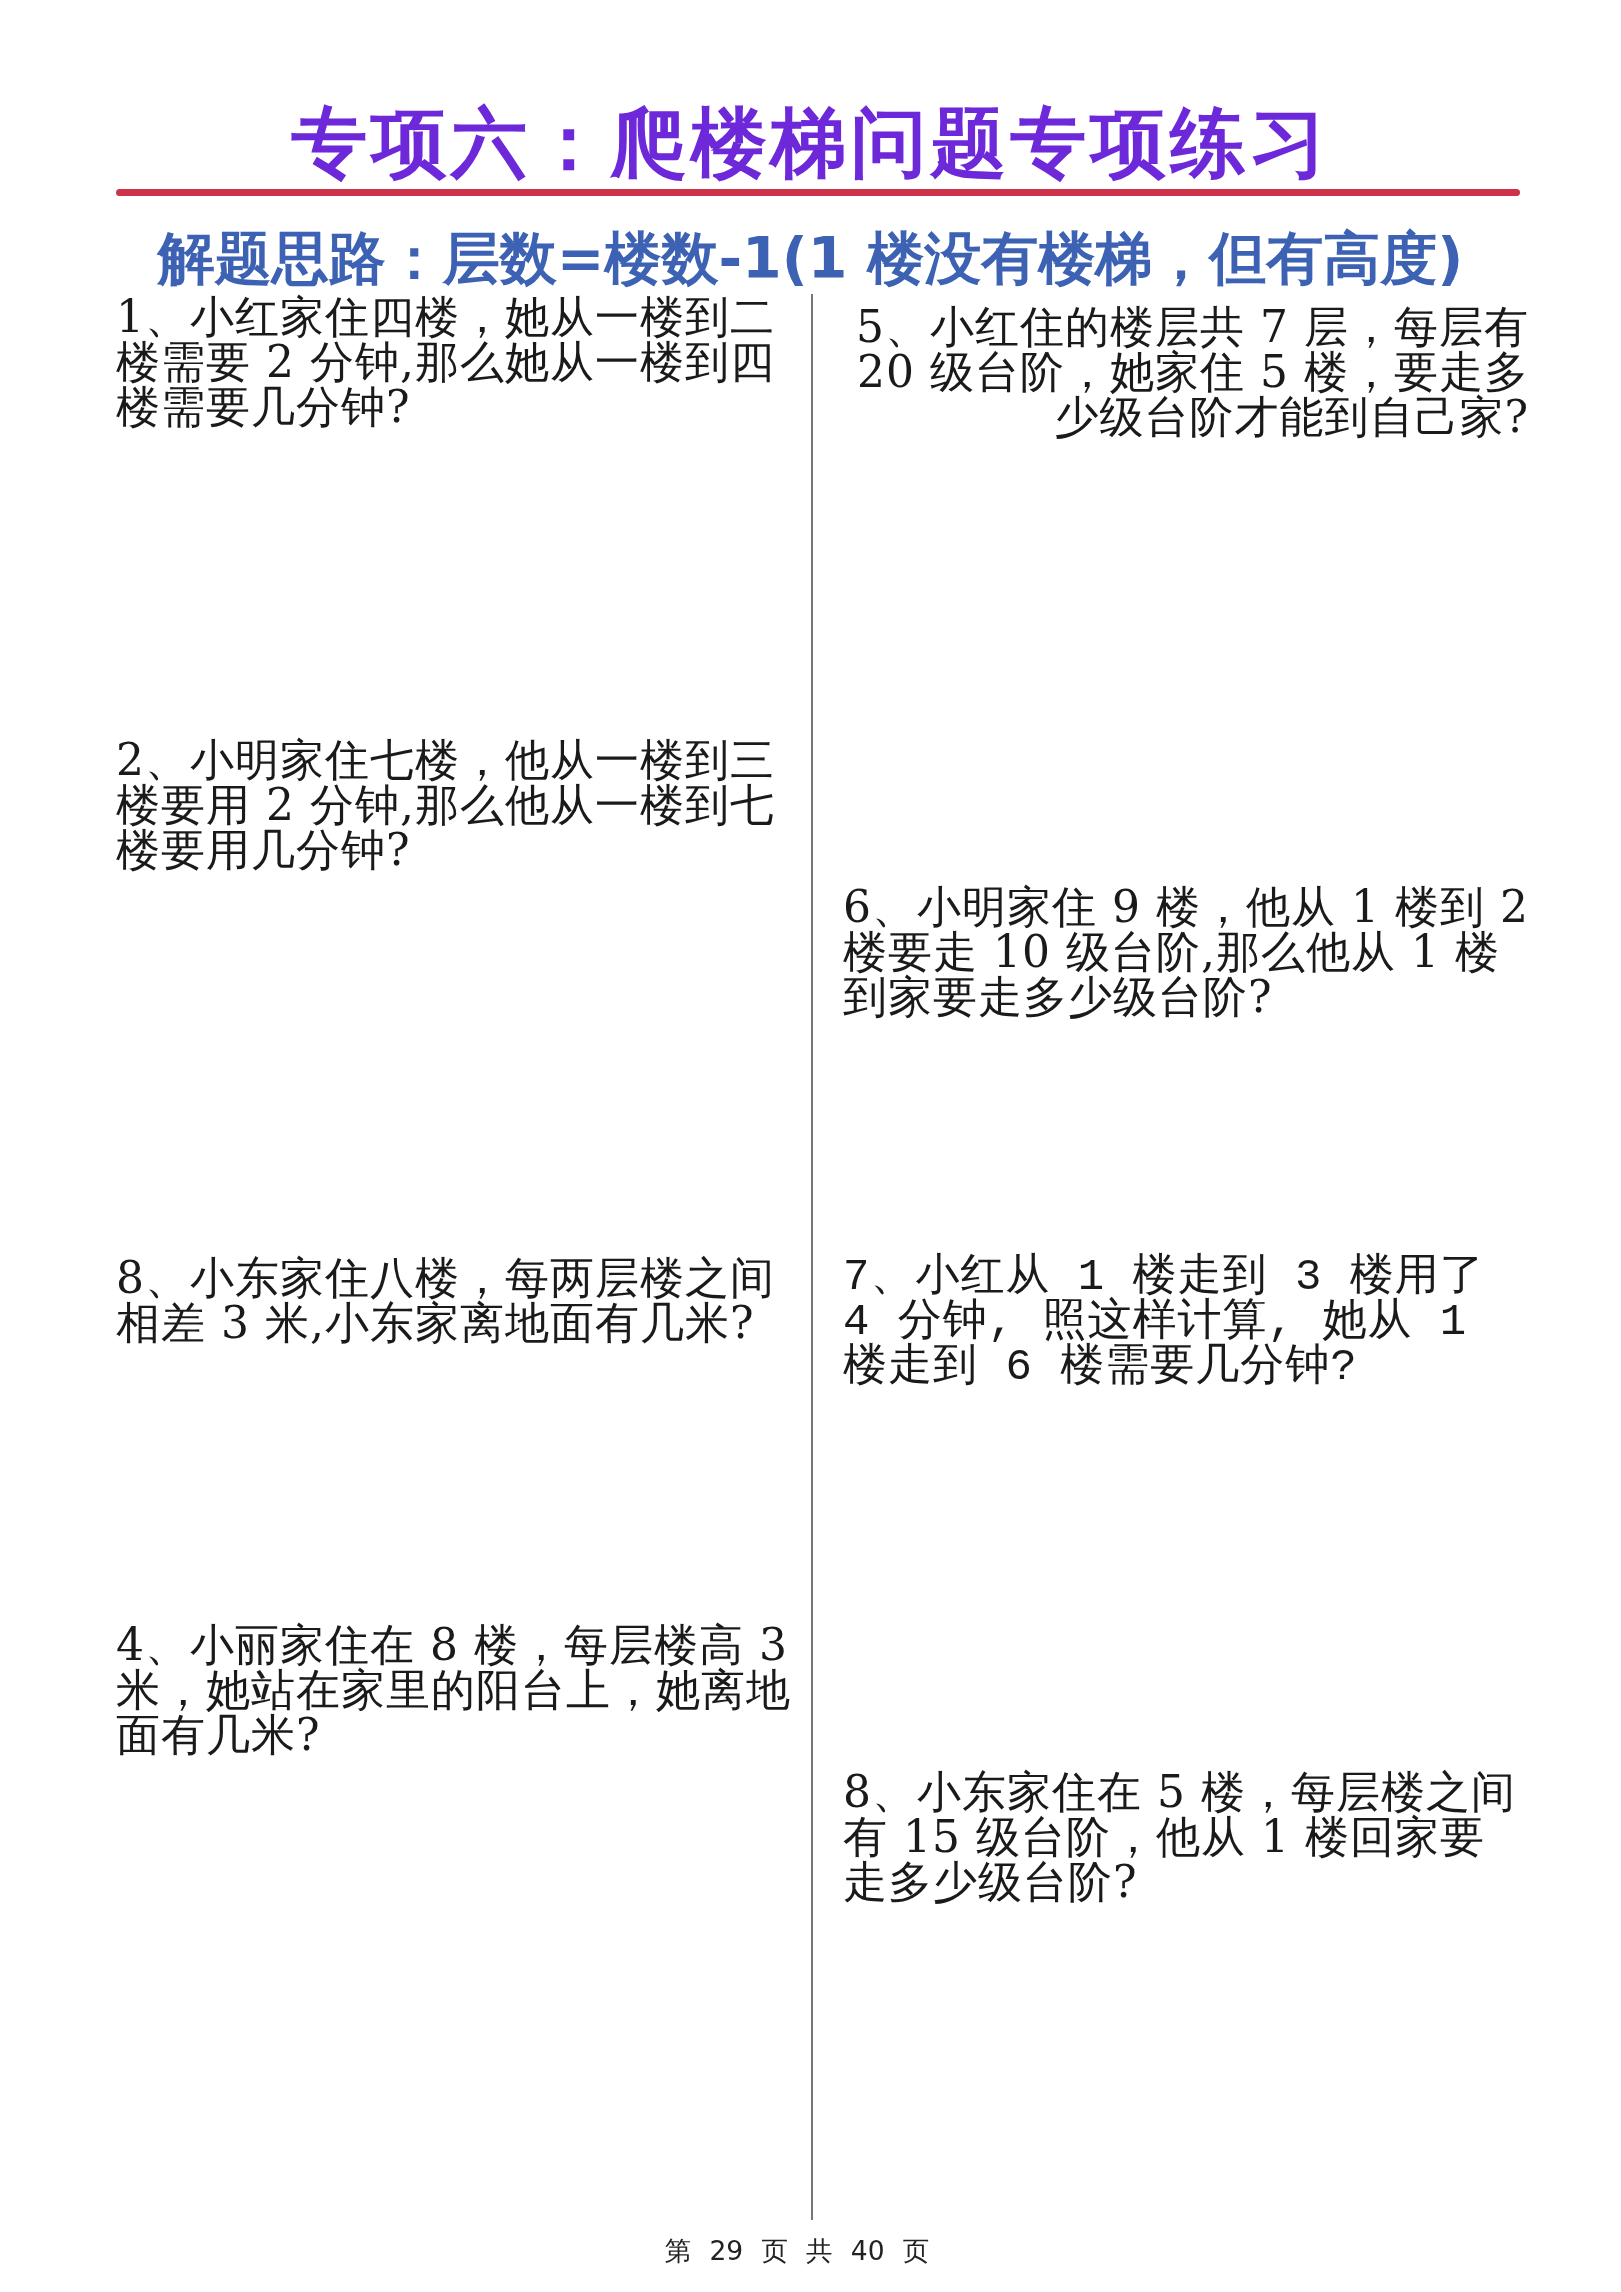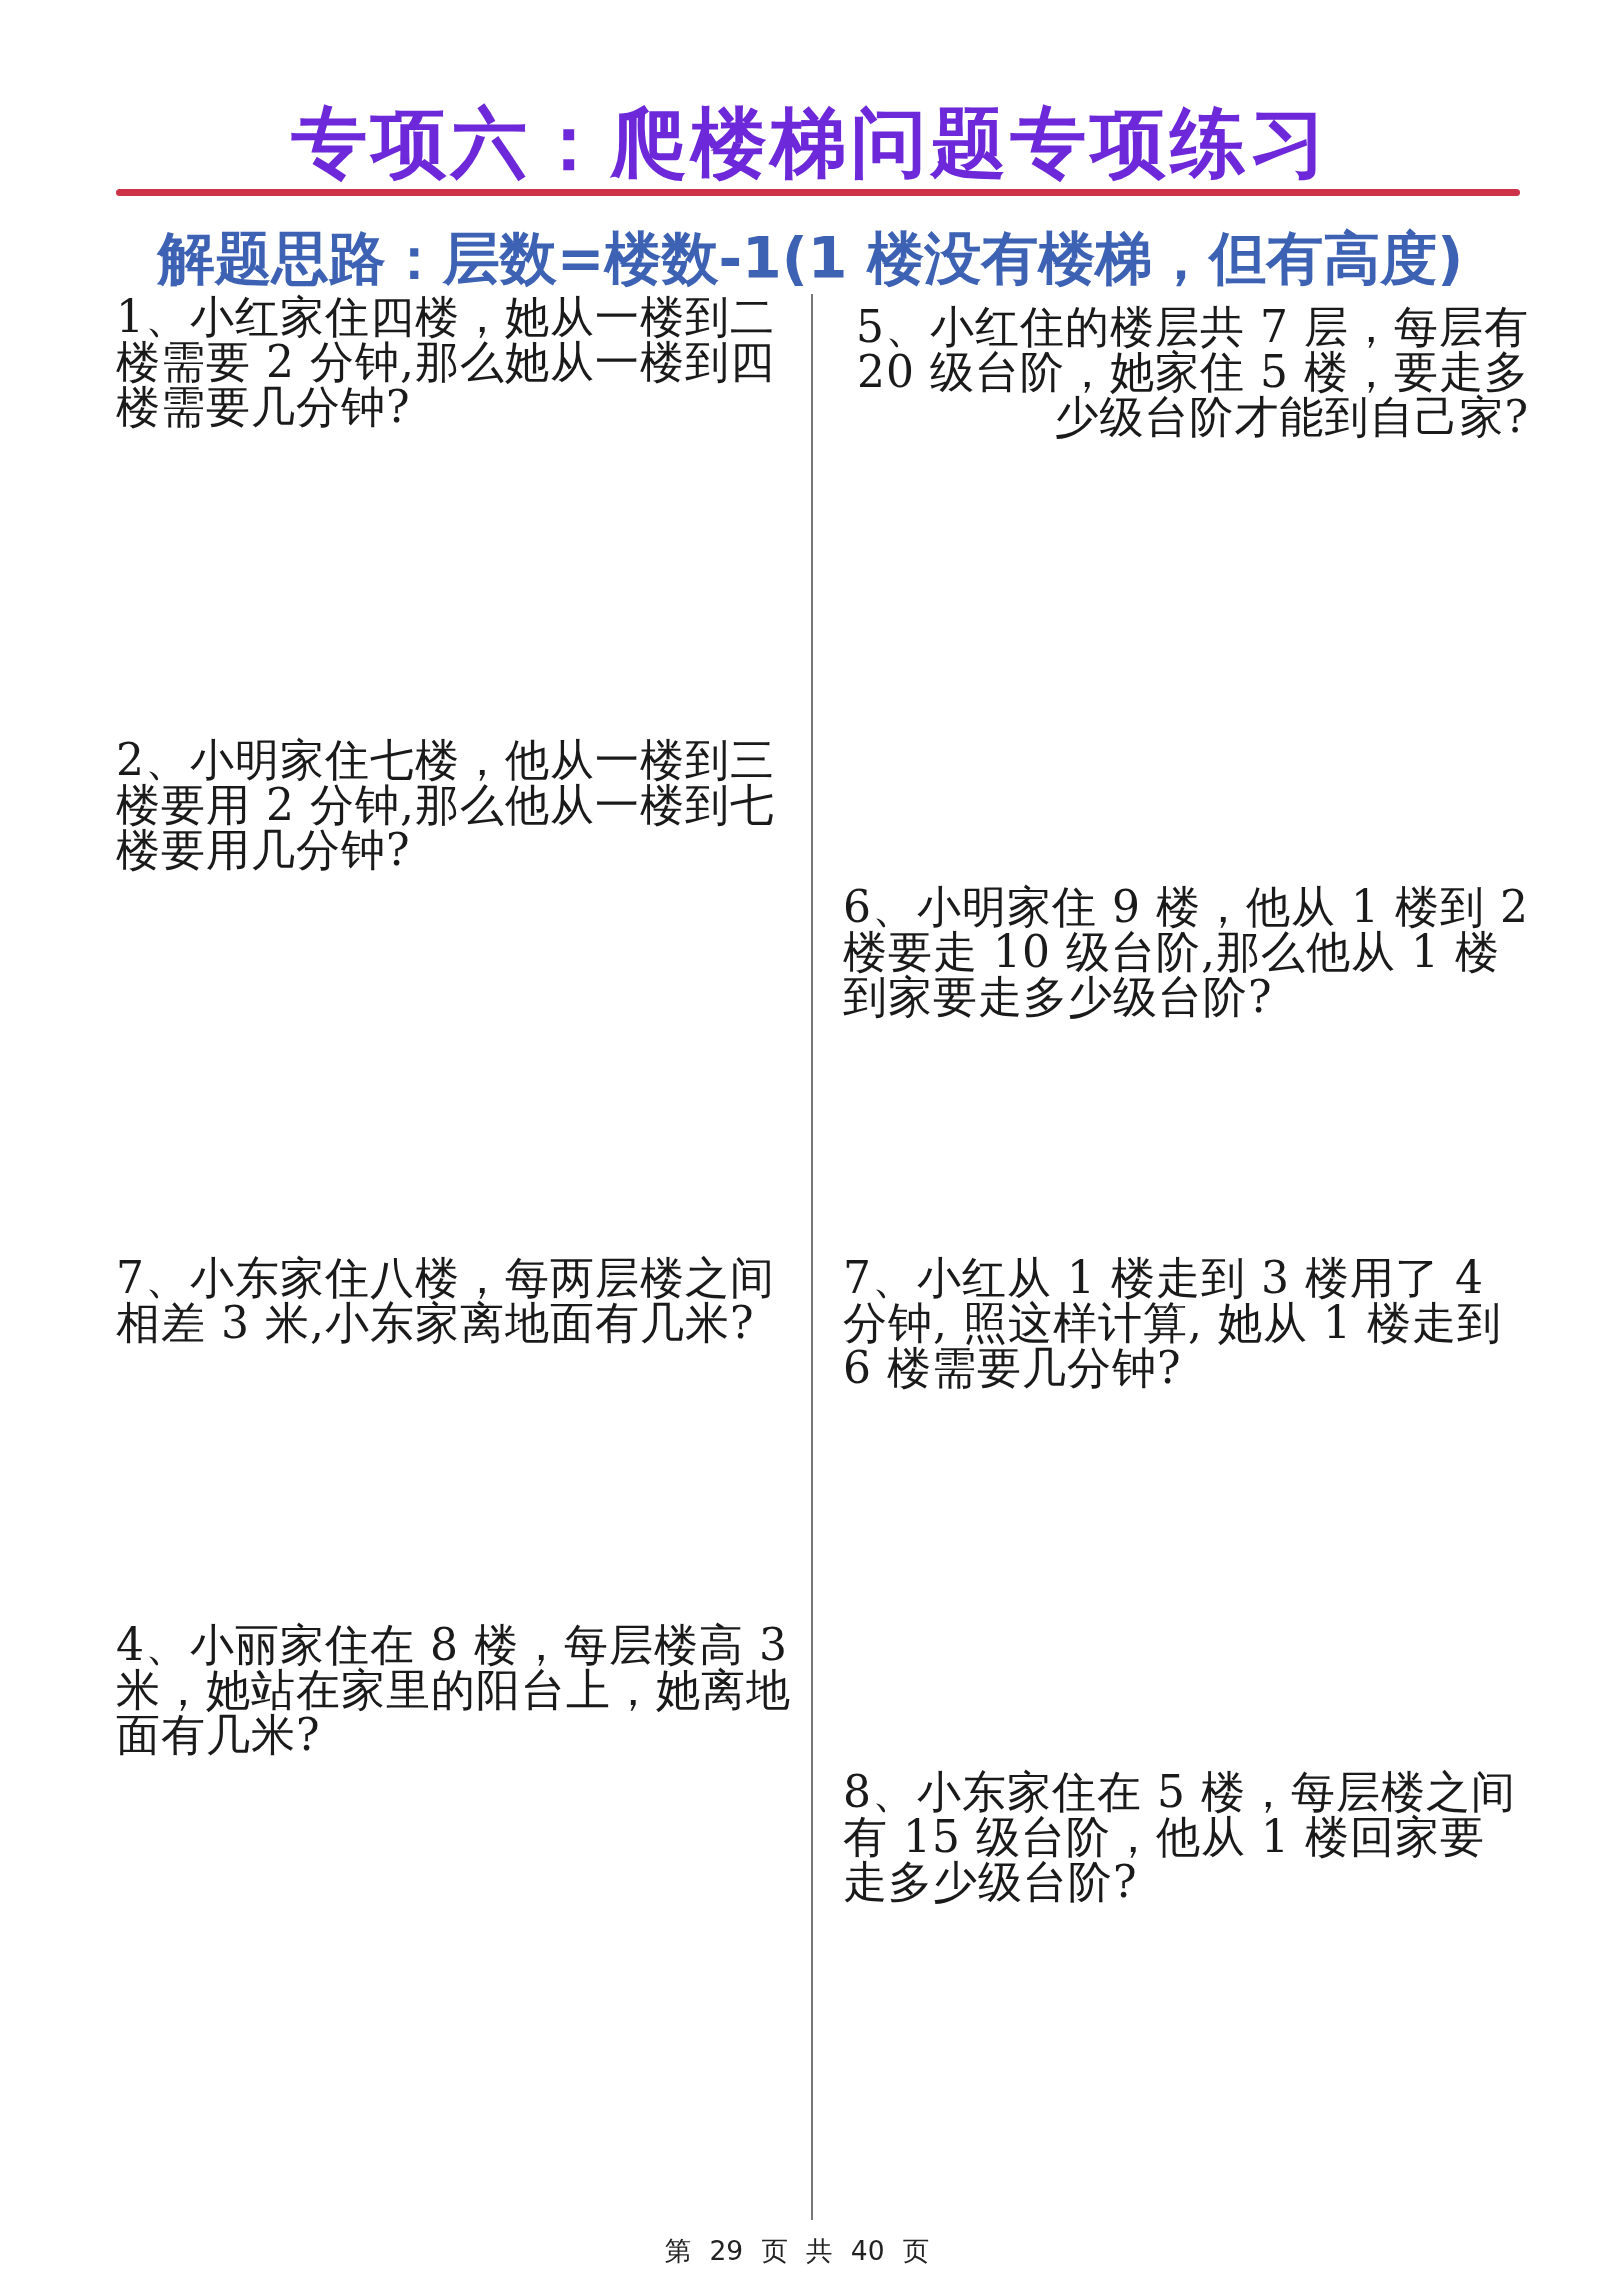--- a/index.html
+++ b/index.html
@@ -25,22 +25,22 @@
 <body>
 
 <div class="title">专项六：爬楼梯问题专项练习</div>
 <div class="title-rule"></div>
 <div class="subtitle">解题思路：层数=楼数-1(1 楼没有楼梯，但有高度)</div>
 
 <div class="divider"></div>
 
 <div class="q left" style="top:294px;">1、小红家住四楼，她从一楼到二楼需要 2 分钟,那么她从一楼到四楼需要几分钟?</div>
 <div class="q left" style="top:737px;">2、小明家住七楼，他从一楼到三楼要用 2 分钟,那么他从一楼到七楼要用几分钟?</div>
-<div class="q left" style="top:1255px;">7、小东家住八楼，每两层楼之间相差 3 米,小东家离地面有几米?</div>
+<div class="q left" style="top:1255px;">8、小东家住八楼，每两层楼之间相差 3 米,小东家离地面有几米?</div>
 <div class="q left" style="top:1622px;">4、小丽家住在 8 楼，每层楼高 3 米，她站在家里的阳台上，她离地面有几米?</div>
 
 <div class="q right" style="top:304px;text-align:right;">5、小红住的楼层共 7 层，每层有 20 级台阶，她家住 5 楼，要走多少级台阶才能到自己家?</div>
 <div class="q right" style="top:884px;">6、小明家住 9 楼，他从 1 楼到 2 楼要走 10 级台阶,那么他从 1 楼到家要走多少级台阶?</div>
-<div class="q right" style="top:1255px;">7、小红从 1 楼走到 3 楼用了 4 分钟, 照这样计算, 她从 1 楼走到 6 楼需要几分钟?</div>
+<div class="q right" style="top:1255px;font-family:Liberation Mono, monospace;">7、小红从 1 楼走到 3 楼用了 4 分钟, 照这样计算, 她从 1 楼走到 6 楼需要几分钟?</div>
 <div class="q right" style="top:1769px;">8、小东家住在 5 楼，每层楼之间有 15 级台阶，他从 1 楼回家要走多少级台阶?</div>
 
 <div class="footer">第 29 页 共 40 页</div>
 
 
 </body></html>

